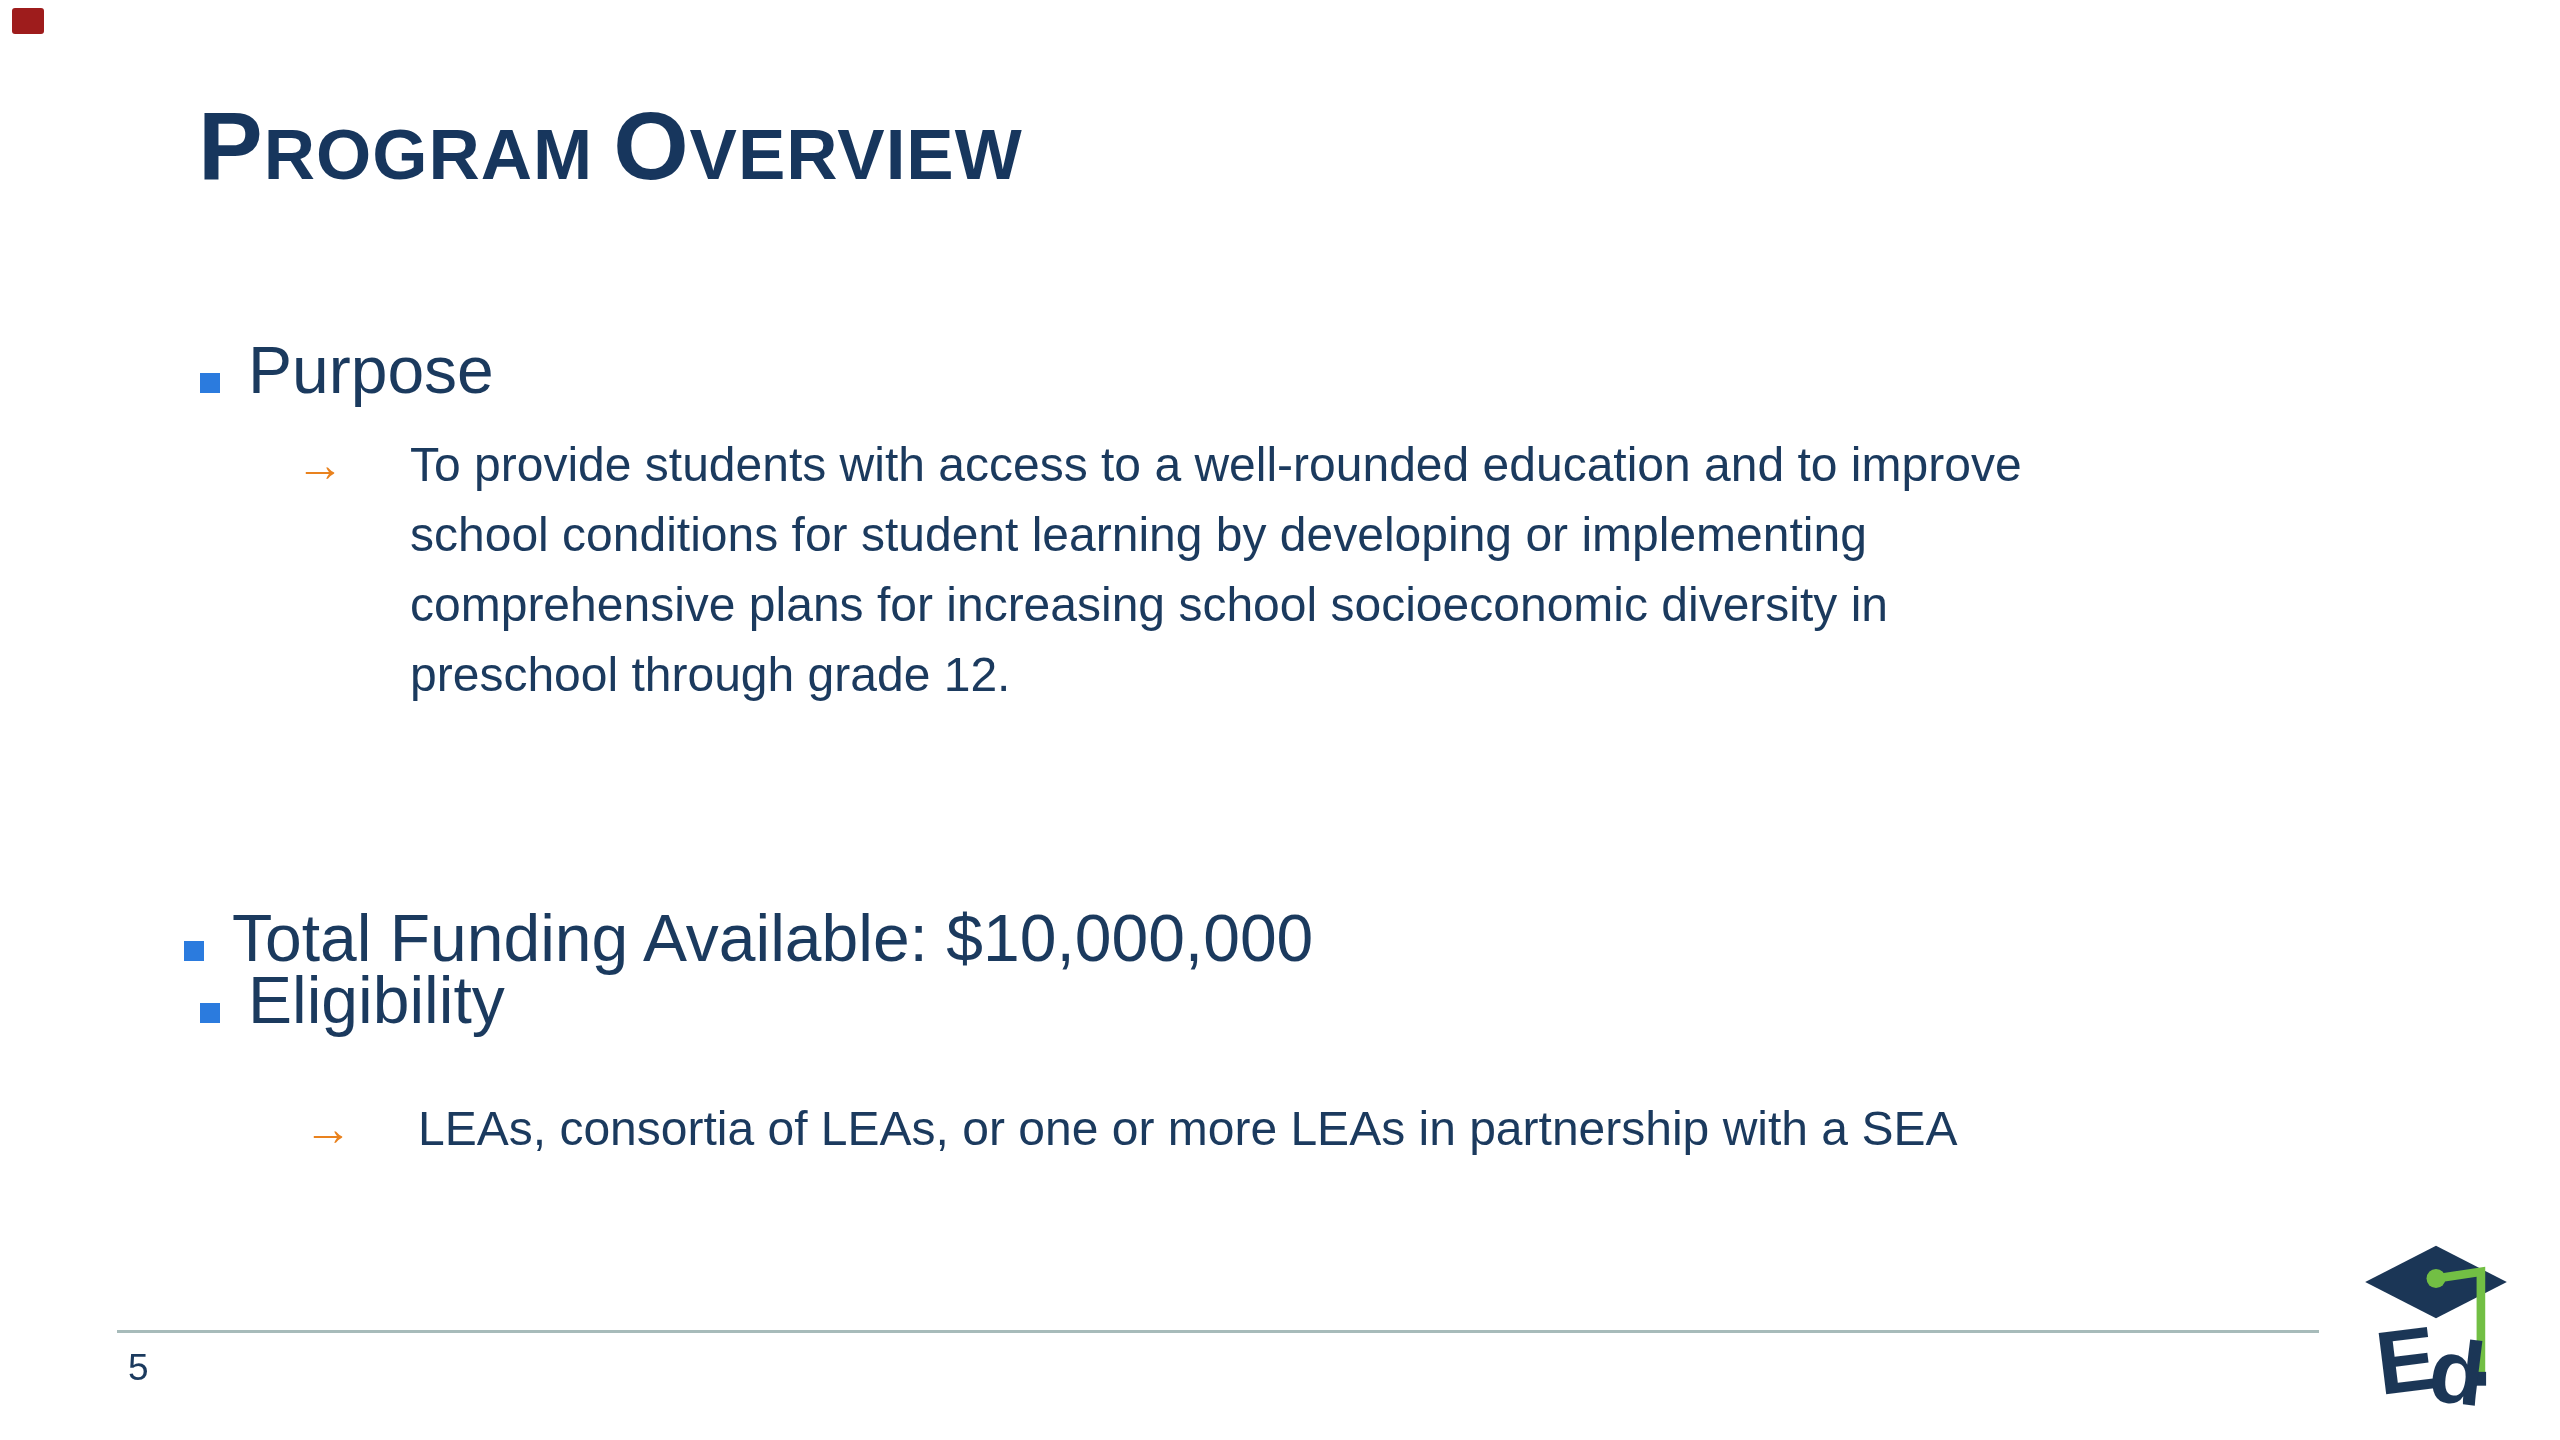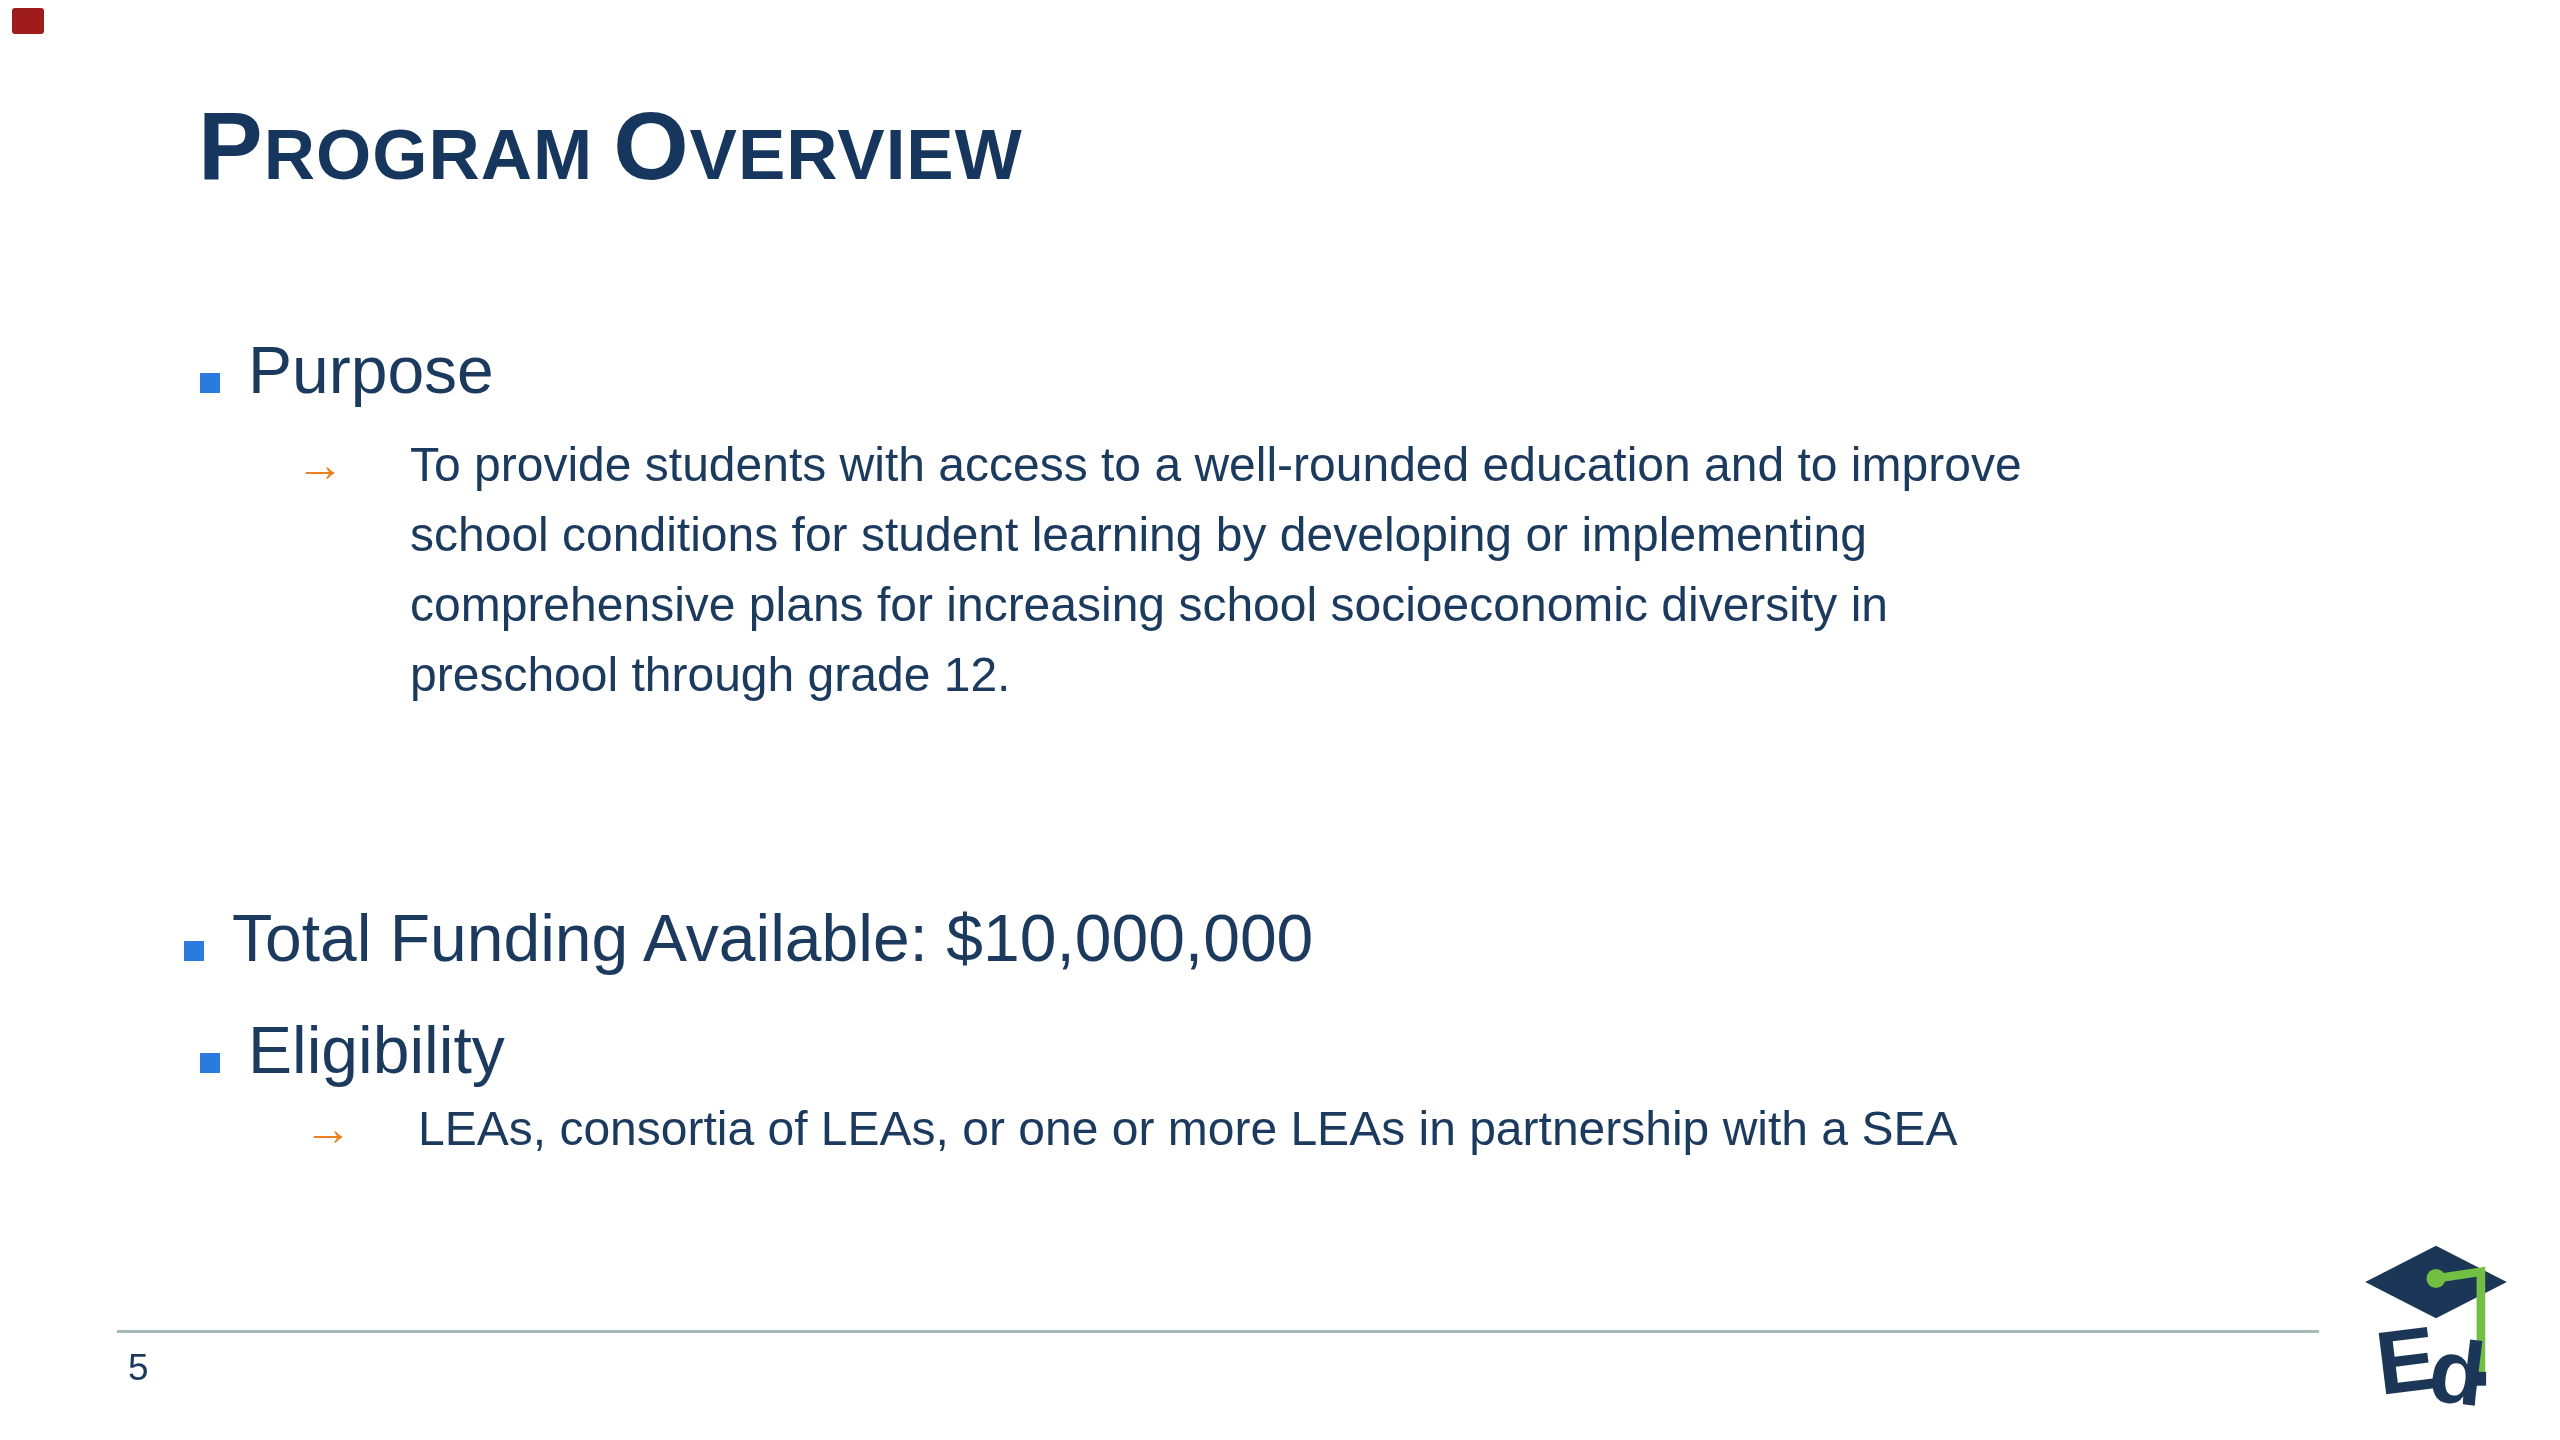--- a/index.html
+++ b/index.html
@@ -49,21 +49,21 @@
   }
   .b-row .sq {
     width: 20px;
     height: 20px;
     background: #2B7BDE;
     margin: 26px 28px 0 0;
     flex: 0 0 auto;
   }
   .row-purpose     { left: 200px; top: 334px; }
   .row-funding     { left: 184px; top: 902px; }
-  .row-eligibility { left: 200px; top: 1014px; }
+  .row-eligibility { left: 200px; top: 964px; }
 
   .sub-row {
     position: absolute;
     display: flex;
     align-items: flex-start;
     color: #1B3A5E;
     font-size: 48px;
     line-height: 70px;
   }
   .sub-row .arrow {

